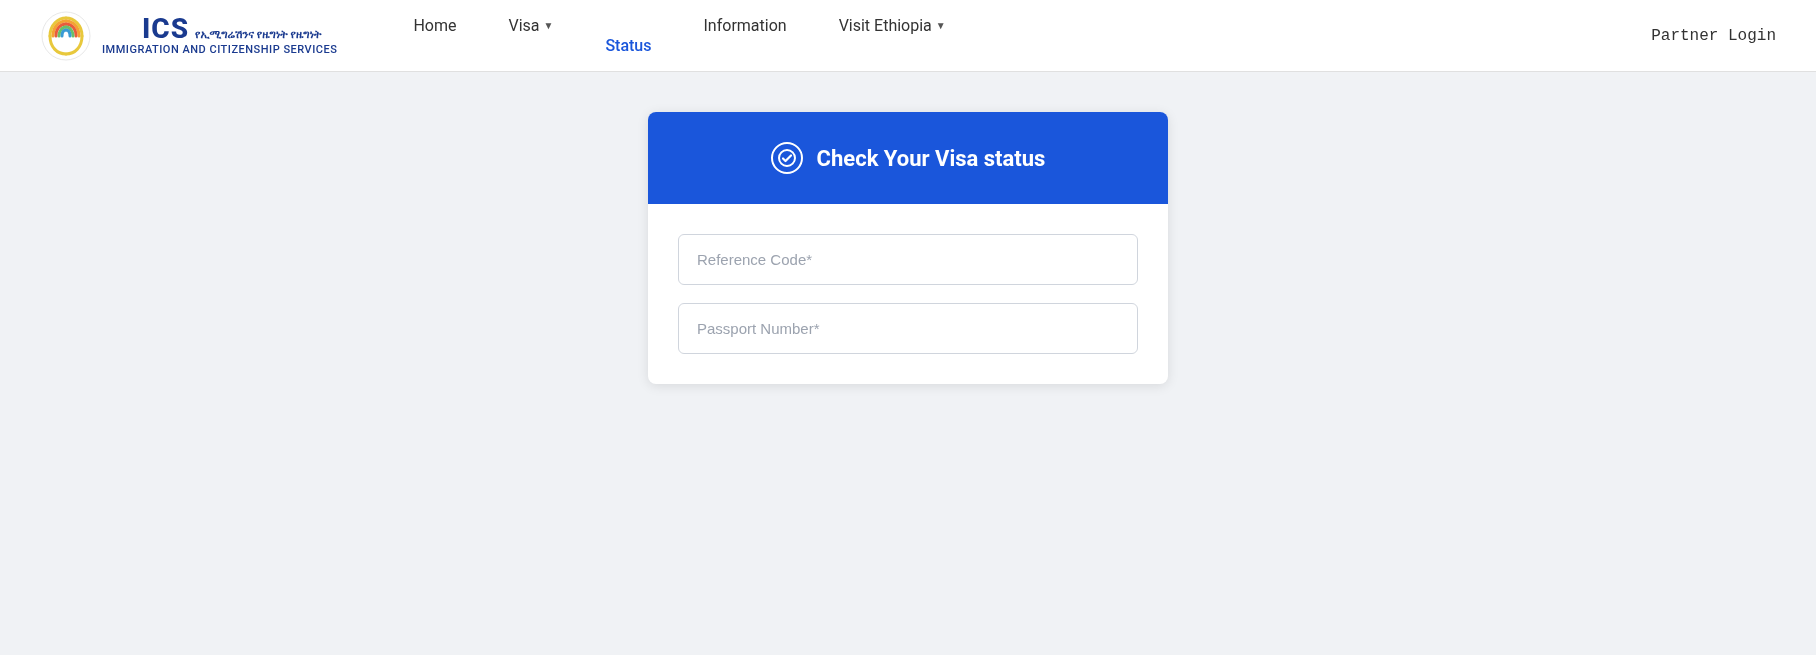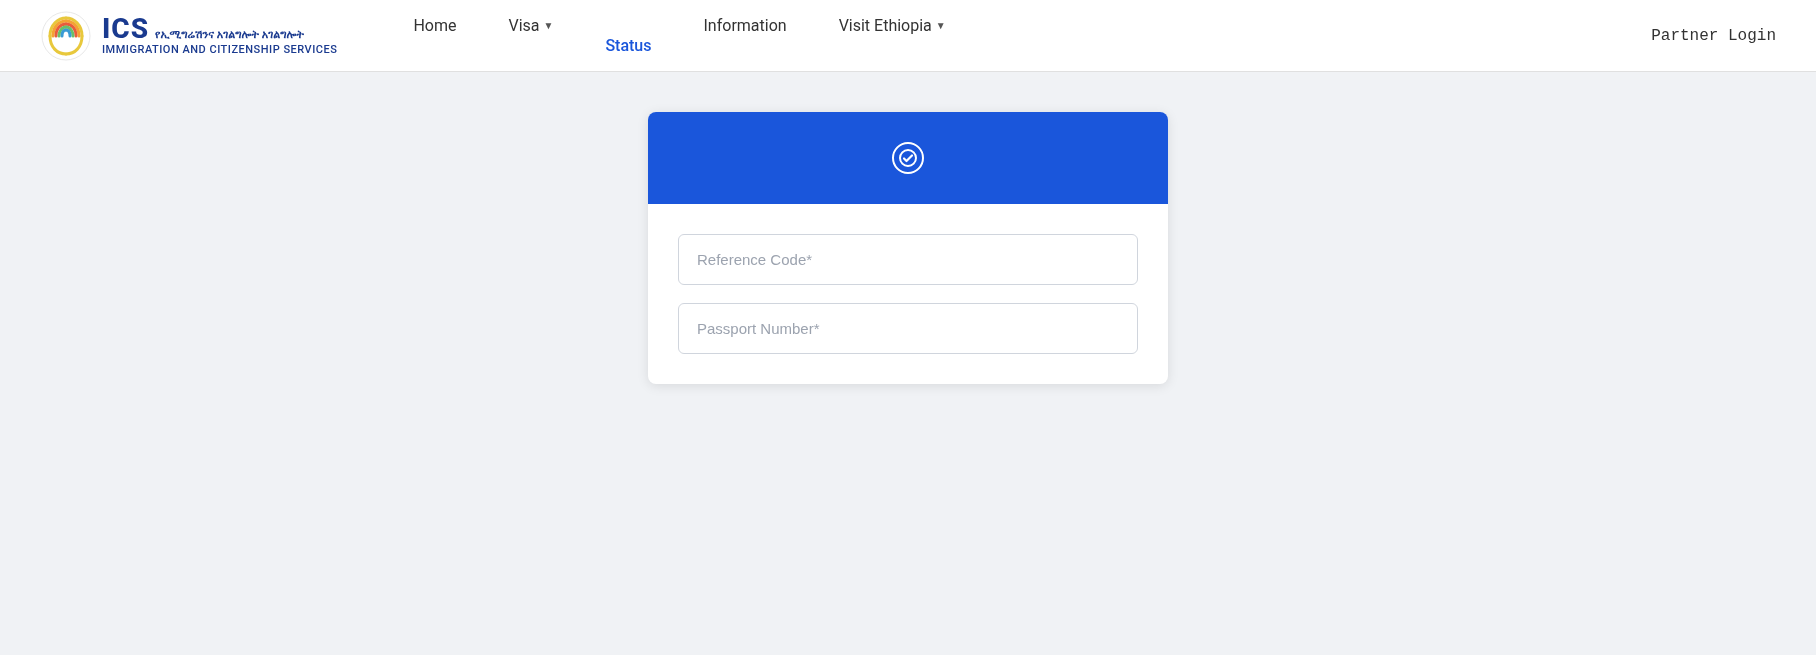--- a/index.html
+++ b/index.html
@@ -42,20 +42,21 @@
       display: flex;
       flex-direction: column;
     }
 
     .brand-ics {
       font-size: 28px;
       font-weight: 800;
       color: #1a3a8f;
       line-height: 1;
       letter-spacing: 1px;
+      margin-left: 40px;
     }
 
     .brand-subtitle {
       font-size: 11px;
       color: #1a3a8f;
       font-weight: 500;
       letter-spacing: 0.5px;
       text-transform: uppercase;
     }
 
@@ -205,21 +206,21 @@
       <path d="M26 14 C 32 14, 36 19, 36 26" stroke="#e85c3c" stroke-width="3" fill="none" stroke-linecap="round"></path>
       <path d="M26 17 C 30 17, 33 21, 33 26" stroke="#6abf6a" stroke-width="3" fill="none" stroke-linecap="round"></path>
       <path d="M26 20 C 29 20, 30 23, 30 26" stroke="#3a9bd5" stroke-width="3" fill="none" stroke-linecap="round"></path>
 
       <path d="M10 26 C 10 37, 17 44, 26 44" stroke="#e8c83c" stroke-width="3" fill="none" stroke-linecap="round"></path>
       <path d="M42 26 C 42 37, 35 44, 26 44" stroke="#e8c83c" stroke-width="3" fill="none" stroke-linecap="round"></path>
     </svg>
     <div class="brand-text">
       <div style="display:flex; align-items:baseline; gap:6px;">
         <span class="brand-ics">ICS</span>
-        <span class="brand-amharic">የኢሚግሬሽንና አገልግሎት አገልግሎት</span>
+        <span class="brand-amharic">የኢሚግሬሽንና የዜግነት የዜግነት</span>
       </div>
       <span class="brand-subtitle">IMMIGRATION AND CITIZENSHIP SERVICES</span>
     </div>
   </a>
 
   <div class="nav-links">
     <a class="nav-item" href="#">
       <span>Home</span>
     </a>
     <a class="nav-item" href="#">
@@ -243,20 +244,21 @@
 
 <main class="main-content">
   <div class="card">
     <div class="card-header">
       <div class="check-icon">
         <svg width="18" height="18" viewBox="0 0 18 18" fill="none" xmlns="http://www.w3.org/2000/svg">
           <circle cx="9" cy="9" r="8" stroke="white" stroke-width="2"></circle>
           <path d="M5 9.5L7.5 12L13 6.5" stroke="white" stroke-width="2.2" stroke-linecap="round" stroke-linejoin="round"></path>
         </svg>
       </div>
+      <h2 class="card-header-title">Check Your Visa status</h2>
     </div>
 
     <div class="card-body">
       <input type="text" class="form-input" placeholder="Reference Code*" style="">
       <input type="text" class="form-input" placeholder="Passport Number*" style="">
     </div>
   </div>
 </main>
 
 </body></html>

